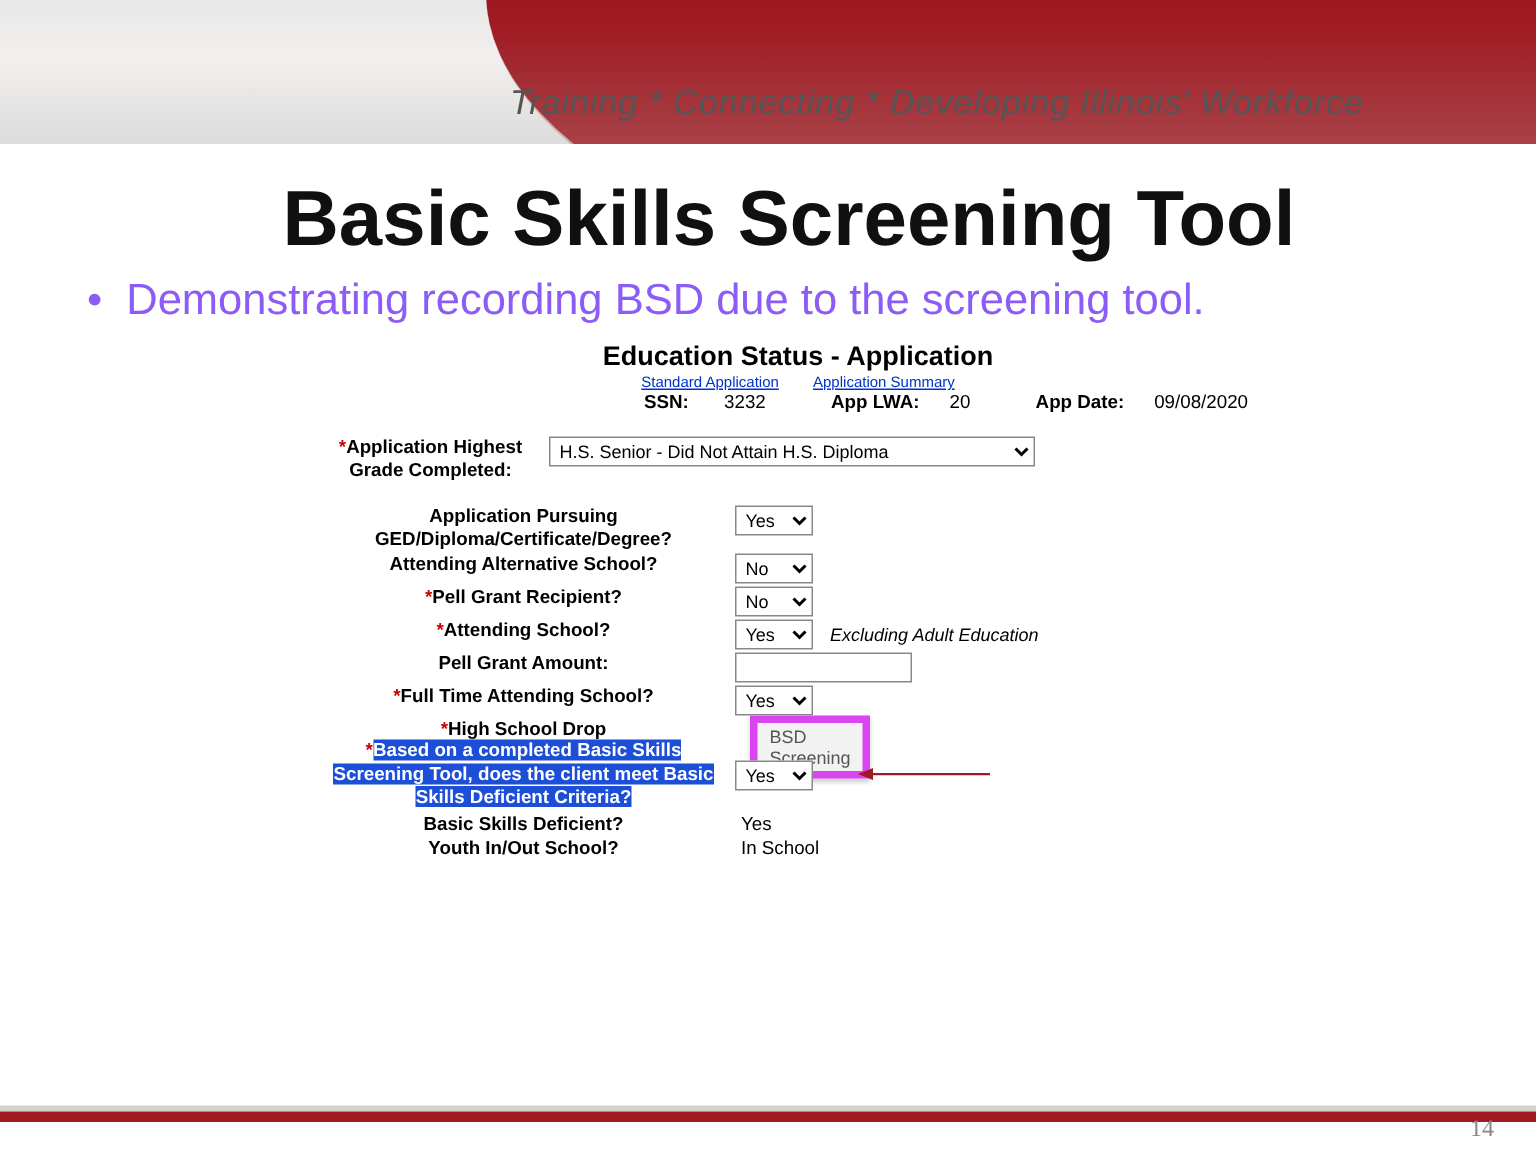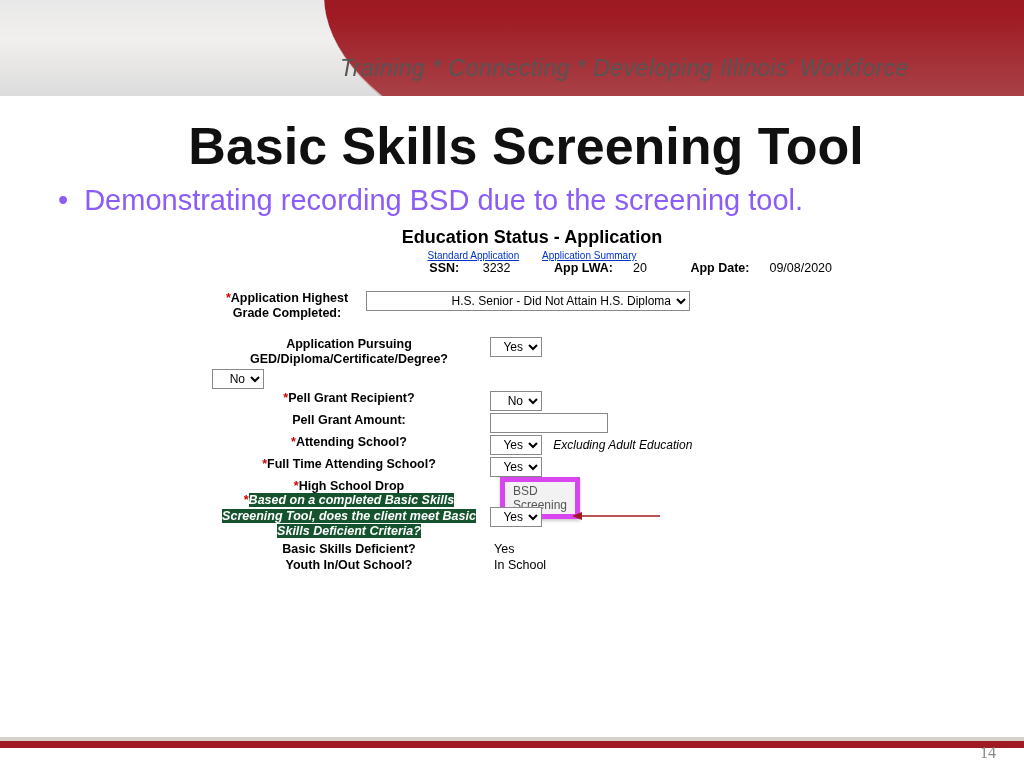--- a/index.html
+++ b/index.html
@@ -124,28 +124,27 @@
     font-size:12.5px;
   }
   .ctl { padding-left:0; position:relative; }
   select, input[type=text]{
     font-family: Arial, sans-serif;
     font-size:12px;
     border:1px solid #888;
     background:#fff;
     height:20px;
     padding:1px 2px;
-    text-align:right;
   }
   .wide-select { width:324px; }
   .mini { width:52px; }
   input.amt { width:118px; }
   .note { font-style:italic; font-size:12px; margin-left:8px; }
   .highlight {
-    background:#14532d; color:#fff; font-weight:bold; font-style:italic;
+    background:#1d4ed8; color:#fff; font-weight:bold; 
     display:inline;
   }
   .row.tall .lab { line-height:1.2; }
   .bsd-tip {
     position:absolute; left:290px; top:-4px;
     background:#f2f2f2; border:5px solid #d946ef; padding:2px 8px;
     font-size:12px; color:#555; font-family:Arial;
     box-shadow:0 2px 3px rgba(0,0,0,.2);
   }
   .bsd-arrow {
@@ -204,39 +203,40 @@
     </div>
 
     <div style="height:14px"></div>
 
     <div class="row tall">
       <div class="lab"><span>Application Pursuing GED/Diploma/Certificate/Degree?</span></div>
       <div class="ctl"><select class="mini"><option>Yes</option></select></div>
     </div>
 
     <div class="row">
+      <div class="lab"><span>Attending Alternative School?</span></div>
       <div class="ctl"><select class="mini"><option>No</option></select></div>
     </div>
 
     <div class="row">
       <div class="lab"><span class="req">*</span><span>Pell Grant Recipient?</span></div>
       <div class="ctl"><select class="mini"><option>No</option></select></div>
-    </div>
-
-    <div class="row">
-      <div class="lab"><span>Pell Grant Amount:</span></div>
-      <div class="ctl"><input type="text" class="amt" value="" style=""></div>
     </div>
 
     <div class="row">
       <div class="lab"><span class="req">*</span><span>Attending School?</span></div>
       <div class="ctl">
         <select class="mini"><option>Yes</option></select>
         <span class="note">Excluding Adult Education</span>
       </div>
+    </div>
+
+    <div class="row">
+      <div class="lab"><span>Pell Grant Amount:</span></div>
+      <div class="ctl"><input type="text" class="amt" value="" style=""></div>
     </div>
 
     <div class="row">
       <div class="lab"><span class="req">*</span><span>Full Time Attending School?</span></div>
       <div class="ctl"><select class="mini"><option>Yes</option></select></div>
     </div>
 
     <div class="row" style="position:relative;">
       <div class="lab"><span class="req">*</span><span>High School Drop</span></div>
       <div class="ctl">

